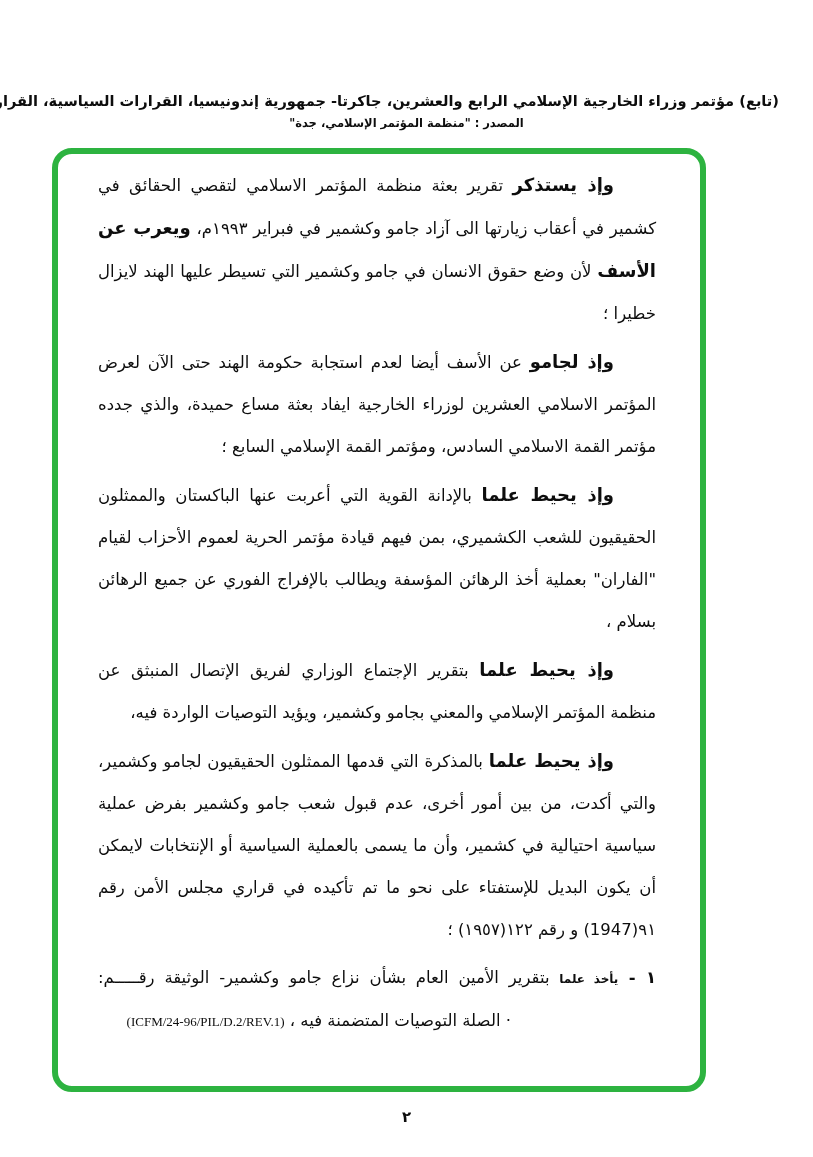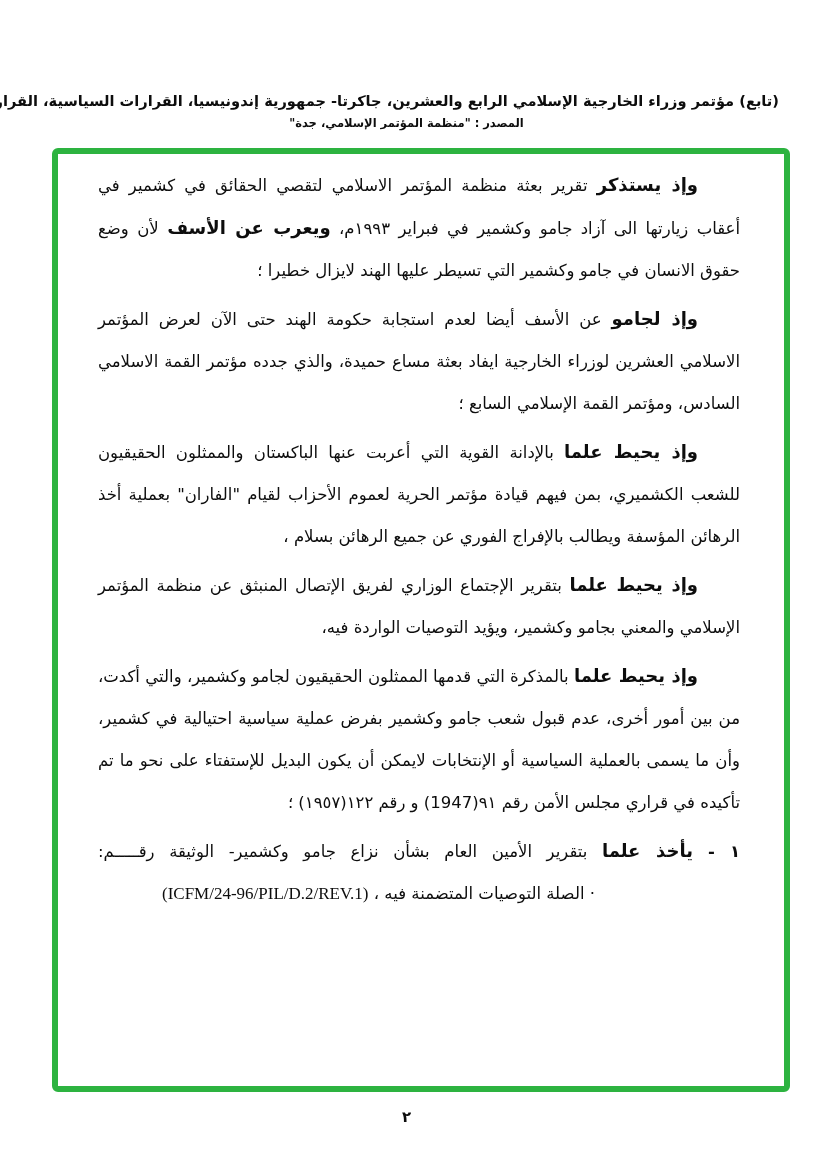--- a/index.html
+++ b/index.html
@@ -18,52 +18,52 @@
     text-align:center;white-space:nowrap;
     letter-spacing:0;
   }
   .source-line{
     position:absolute;top:116px;right:34px;left:34px;
     font-size:11.5px;font-weight:bold;
     text-align:center;
   }
   .green-box{
     position:absolute;top:148px;left:52px;
-    width:738px;height:944px;
+    width:654px;height:944px;
     box-sizing:border-box;
     border:6px solid #2db340;
-    border-radius:6px;
+    border-radius:20px;
     padding:10px 44px 0 40px;
     overflow:hidden;
   }
   .para{
     font-size:16.5px;
     line-height:42px;
     text-align:justify;
     text-indent:42px;
     margin:0 0 6px 0;
   }
   .para .lead{font-weight:bold;font-size:18px;}
   .item{margin:0 0 6px 0;}
   .item-line1{
     font-size:16.5px;line-height:42px;
     text-align:justify;text-align-last:justify;
     white-space:nowrap;
   }
   .item-line1 .marker{font-weight:bold;}
-  .item-line1 .lead{font-weight:bold;font-size:18px;}
+  .item-line1 .lead{font-weight:bold;font-size:12px;}
   .item-line2{
     font-size:16.5px;line-height:42px;
     text-align:right;white-space:nowrap;
   }
   .item-line2.l2-0{direction:ltr;margin-right:145px;}
   .item-line2.l2-1{direction:rtl;margin-right:308px;}
   .latin-ref{
     font-family:"Liberation Serif",serif;
-    font-size:17px;direction:ltr;unicode-bidi:isolate;
+    font-size:13px;direction:ltr;unicode-bidi:isolate;
   }
   .rtl-frag{direction:rtl;unicode-bidi:isolate;}
   .page-number{
     position:absolute;top:1108px;left:0;right:0;
     text-align:center;font-size:15px;font-weight:bold;
   }
 </style>
 </head>
 <body>
 

